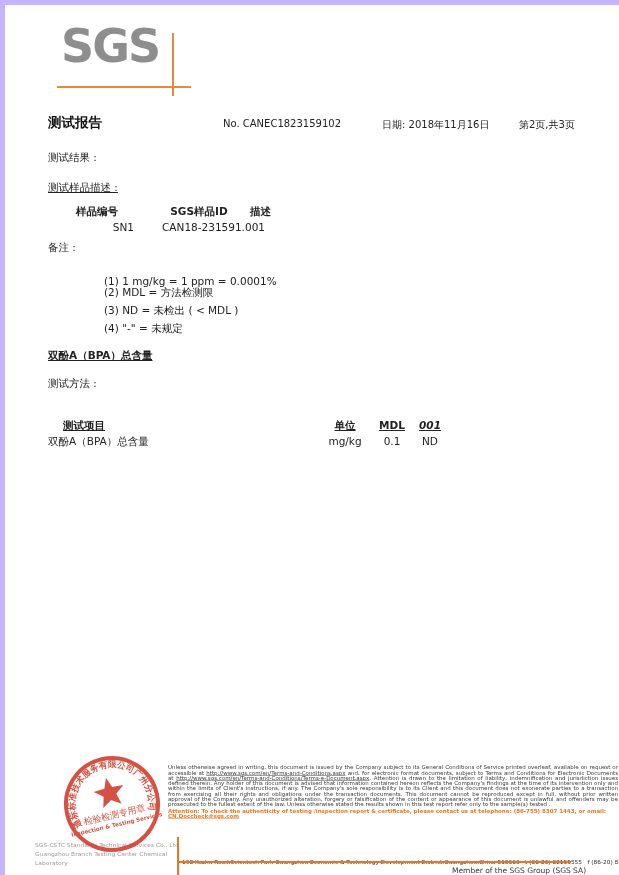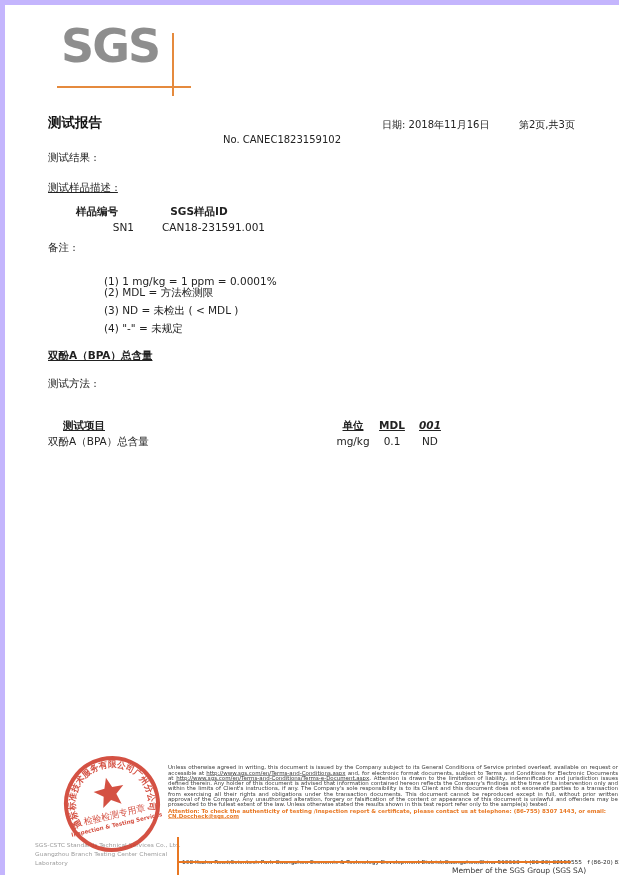--- a/index.html
+++ b/index.html
@@ -13,41 +13,41 @@
     overflow:hidden;
     text-decoration:underline;
   }
   .abs{position:absolute;}
   
   .logo-text{left:56px;top:18px;font-size:46px;font-weight:bold;color:#8e8e8e;letter-spacing:-2px;line-height:1;}
   .logo-hline{left:52px;top:81px;width:134px;height:2px;background:#e58a3d;}
   .logo-vline{left:167px;top:28px;width:2px;height:63px;background:#e58a3d;}
   .doc-title{left:43px;top:109px;font-size:13.5px;font-weight:bold;color:#111;}
   .meta{font-size:10px;color:#222;}
-  .report-no{left:218px;top:129px;}
+  .report-no{left:218px;top:113px;}
   .report-date{left:377px;top:113px;}
   .report-pages{left:514px;top:113px;}
   
   .body-txt{font-size:10.5px;color:#222;}
   .lbl-results{left:43px;top:146px;}
   .lbl-sampledesc{left:43px;top:176px;text-decoration:underline;}
   .cell{position:absolute;text-align:center;}
   .s-c1{left:55px;width:74px;}
   .s-c2{left:128px;width:132px;}
   .s-c3{left:245px;width:160px;text-align:left;}
   .s-head{top:200px;font-weight:bold;}
   .s-row{top:216px;text-align:right;}
   .lbl-remarks{left:43px;top:236px;}
   .remark{left:99px;}
   .r1{top:270px;} .r2{top:281px;} .r3{top:299px;} .r4{top:317px;}
   .bpa-title{left:43px;top:344px;font-weight:bold;text-decoration:underline;}
   .lbl-method{left:43px;top:372px;}
   .method-text{left:115px;top:371px;width:468px;line-height:17px;text-align:justify;}
   .t-c1h{left:58px;font-weight:bold;text-decoration:underline;}
-  .t-unit{left:322px;width:36px;margin-left:8px;}
+  .t-unit{left:322px;width:36px;}
   .t-mdl{left:368px;width:38px;}
   .t-001{left:406px;width:38px;}
   .t-head{top:414px;font-weight:bold;text-decoration:underline;}
   .t-001x{font-style:italic;}
   .t-row{top:430px;}
   .t-name{left:43px;}
   
   .scalewrap{transform:scale(0.5);transform-origin:0 0;}
   .legal-wrap{left:163px;top:760px;width:900px;font-size:11px;line-height:10.6px;color:#3c3c3c;text-align:justify;}
   .legal a, .u{text-decoration:underline;color:inherit;}
@@ -71,20 +71,21 @@
   <div class="abs doc-title">测试报告</div>
   <div class="abs meta report-no">No. CANEC1823159102</div>
   <div class="abs meta report-date">日期: 2018年11月16日</div>
   <div class="abs meta report-pages">第2页,共3页</div>
 
   <div class="abs body-txt lbl-results">测试结果 :</div>
   <div class="abs body-txt lbl-sampledesc">测试样品描述 :</div>
 
   <div class="abs body-txt cell s-c1 s-head">样品编号</div>
   <div class="abs body-txt cell s-c2 s-head">SGS样品ID</div>
+  <div class="abs body-txt cell s-c3 s-head">描述</div>
   <div class="abs body-txt cell s-c1 s-row">SN1</div>
   <div class="abs body-txt cell s-c2 s-row">CAN18-231591.001</div>
 
   <div class="abs body-txt lbl-remarks">备注 :</div>
   <div class="abs body-txt remark r1">(1) 1 mg/kg = 1 ppm = 0.0001%</div>
   <div class="abs body-txt remark r2">(2) MDL = 方法检测限</div>
   <div class="abs body-txt remark r3">(3) ND = 未检出 ( &lt; MDL )</div>
   <div class="abs body-txt remark r4">(4) "-" = 未规定</div>
 
   <div class="abs body-txt bpa-title">双酚A（BPA）总含量</div>

